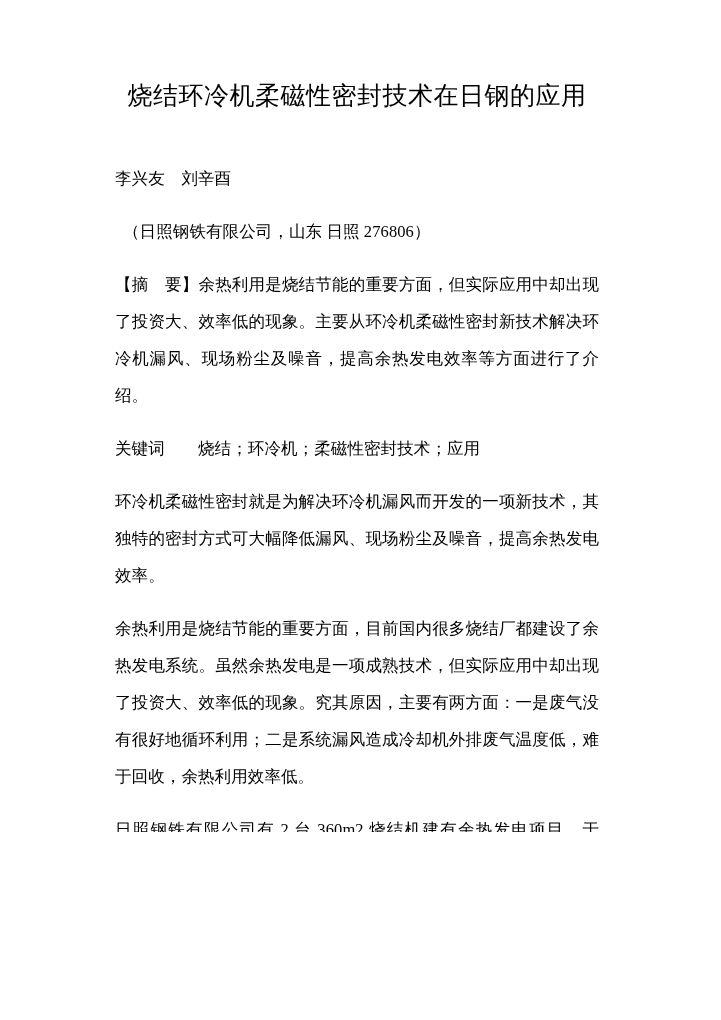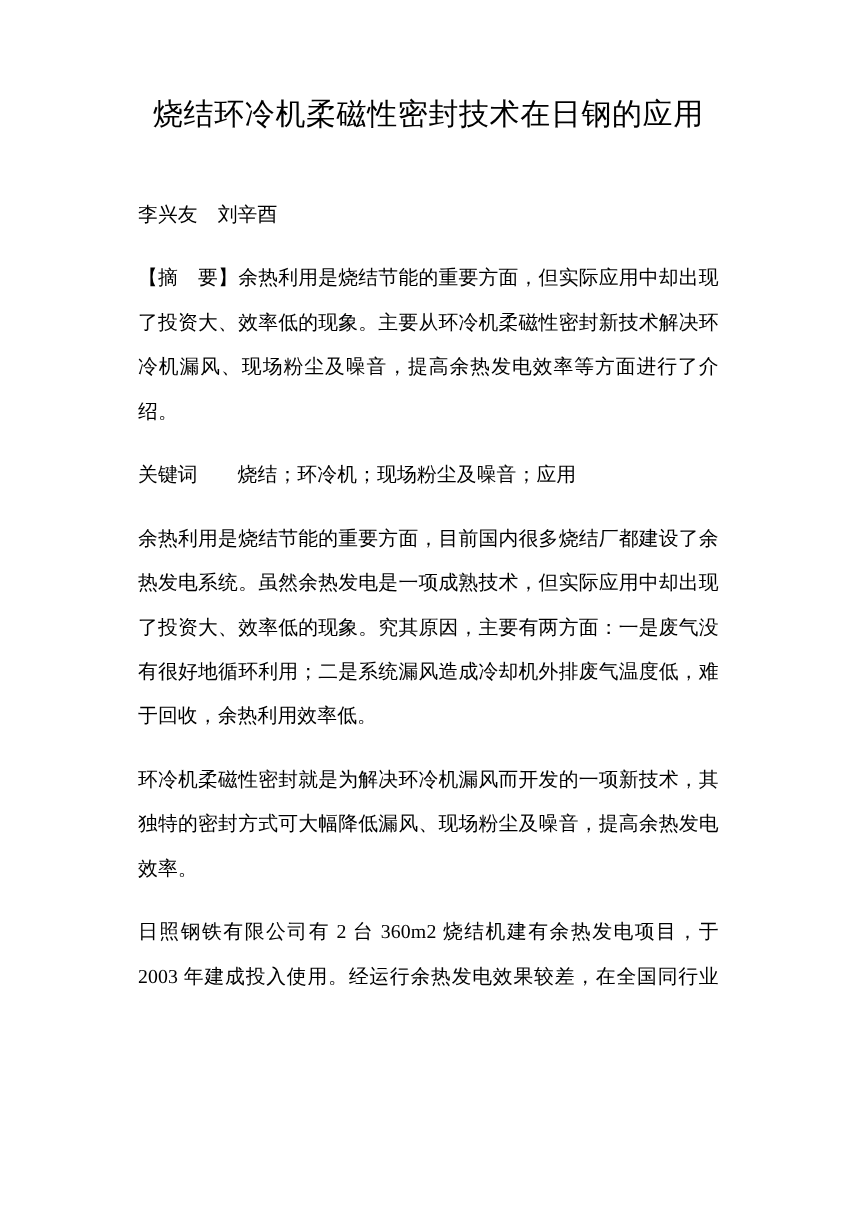--- a/index.html
+++ b/index.html
@@ -72,29 +72,30 @@
 <body>
 
 <div class="page">
 
   <div class="content">
 
     <h1 class="doc-title">烧结环冷机柔磁性密封技术在日钢的应用</h1>
 
     <p class="para authors">李兴友　刘辛酉</p>
 
+    <p class="para affiliation">（日照钢铁有限公司，山东 日照 276806）</p>
 
     <p class="para abstract">【摘　要】余热利用是烧结节能的重要方面，但实际应用中却出现了投资大、效率低的现象。主要从环冷机柔磁性密封新技术解决环冷机漏风、现场粉尘及噪音，提高余热发电效率等方面进行了介绍。</p>
 
-    <p class="para keywords">关键词　　烧结；环冷机；现场粉尘及噪音；应用</p>
+    <p class="para keywords">关键词　　烧结；环冷机；柔磁性密封技术；应用</p>
 
 
+    <p class="para body-para">环冷机柔磁性密封就是为解决环冷机漏风而开发的一项新技术，其独特的密封方式可大幅降低漏风、现场粉尘及噪音，提高余热发电效率。</p>
+
     <p class="para body-para">余热利用是烧结节能的重要方面，目前国内很多烧结厂都建设了余热发电系统。虽然余热发电是一项成熟技术，但实际应用中却出现了投资大、效率低的现象。究其原因，主要有两方面：一是废气没有很好地循环利用；二是系统漏风造成冷却机外排废气温度低，难于回收，余热利用效率低。</p>
-
-    <p class="para body-para">环冷机柔磁性密封就是为解决环冷机漏风而开发的一项新技术，其独特的密封方式可大幅降低漏风、现场粉尘及噪音，提高余热发电效率。</p>
 
 
     <p class="para body-para">日照钢铁有限公司有 2 台 360m2 烧结机建有余热发电项目，于 2003 年建成投入使用。经运行余热发电效果较差，在全国同行业处于较低水平。通过分析原因为：环冷机漏风严重，烟气入口温度低。经考察论证认为环冷机柔磁性密封治理技术成熟，现场使用效果良好，能够解决此问题。</p>
 
   </div>
 
   <div class="page-number">1</div>
 
 </div>
 

